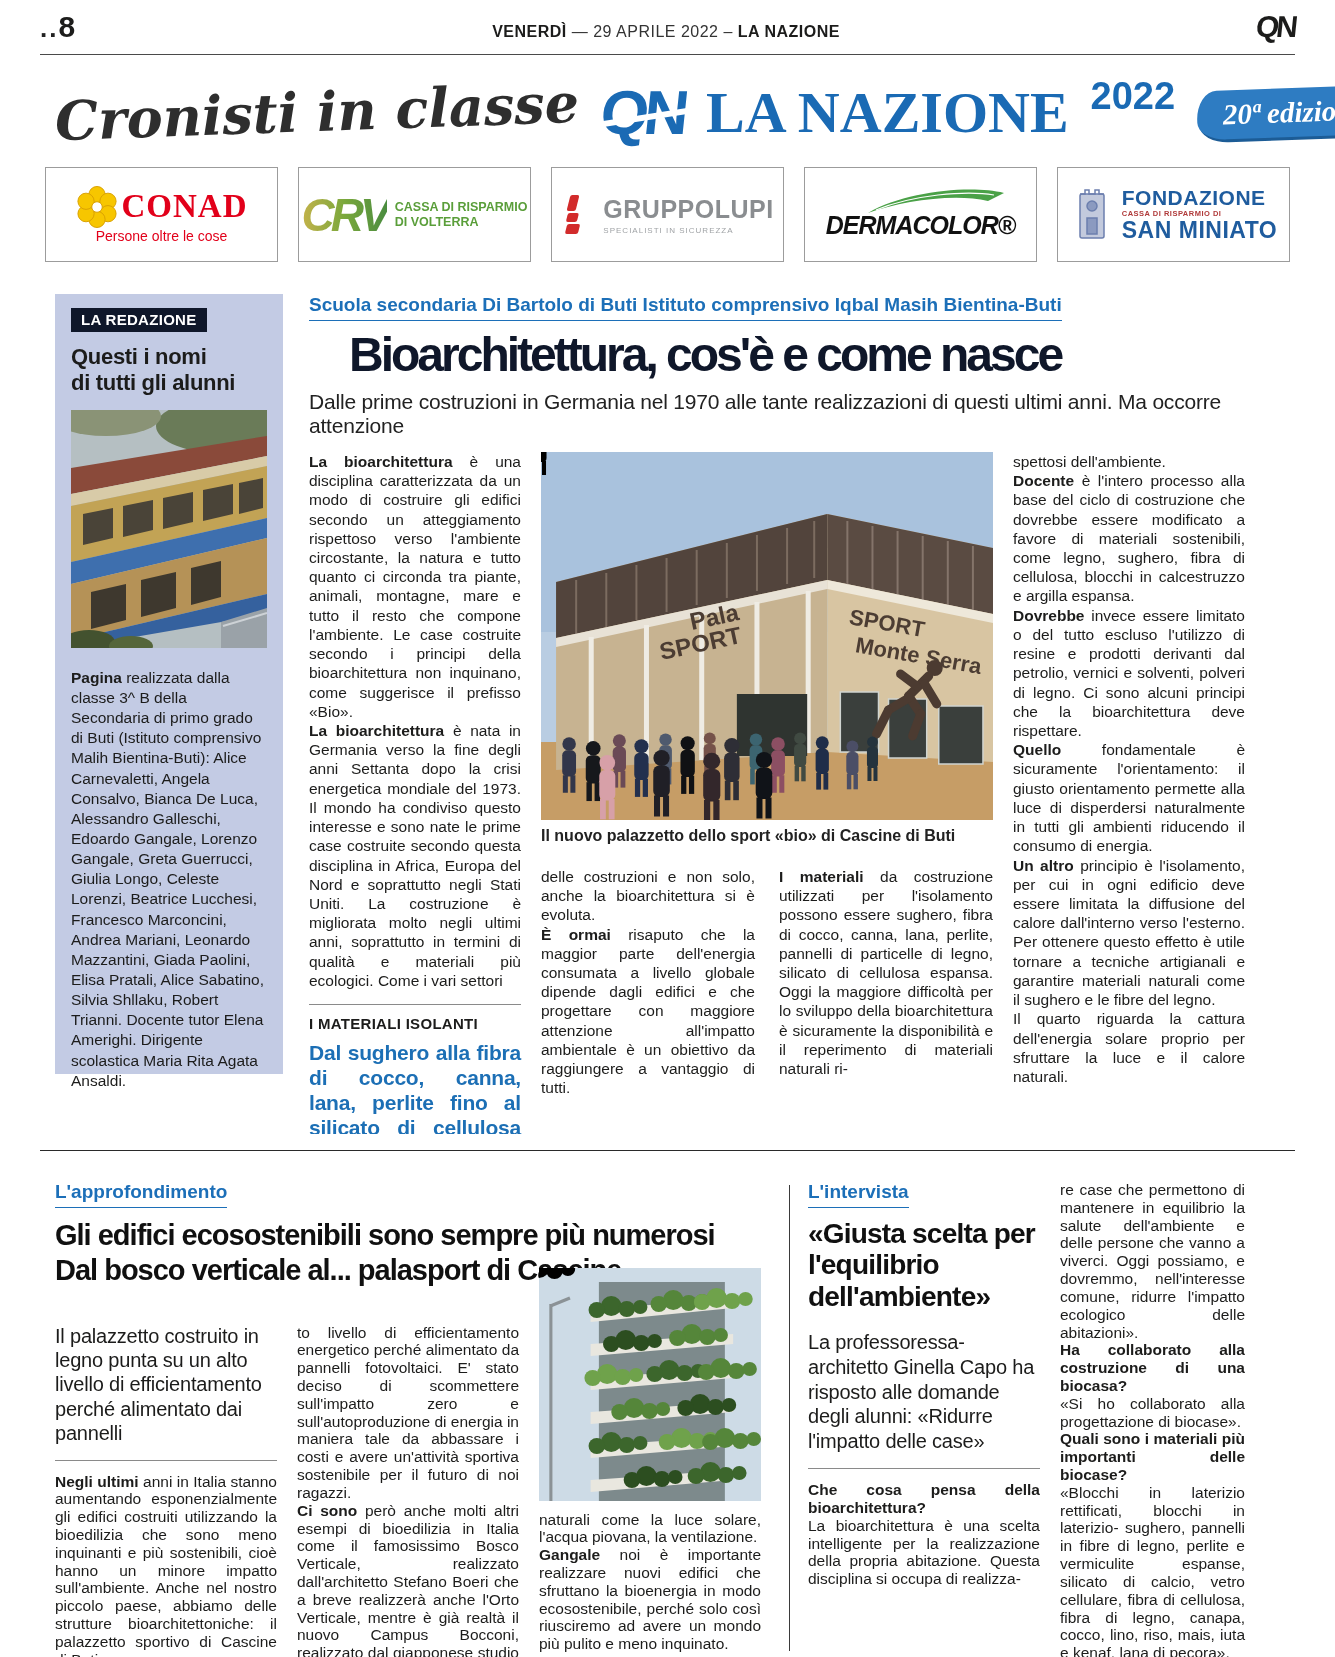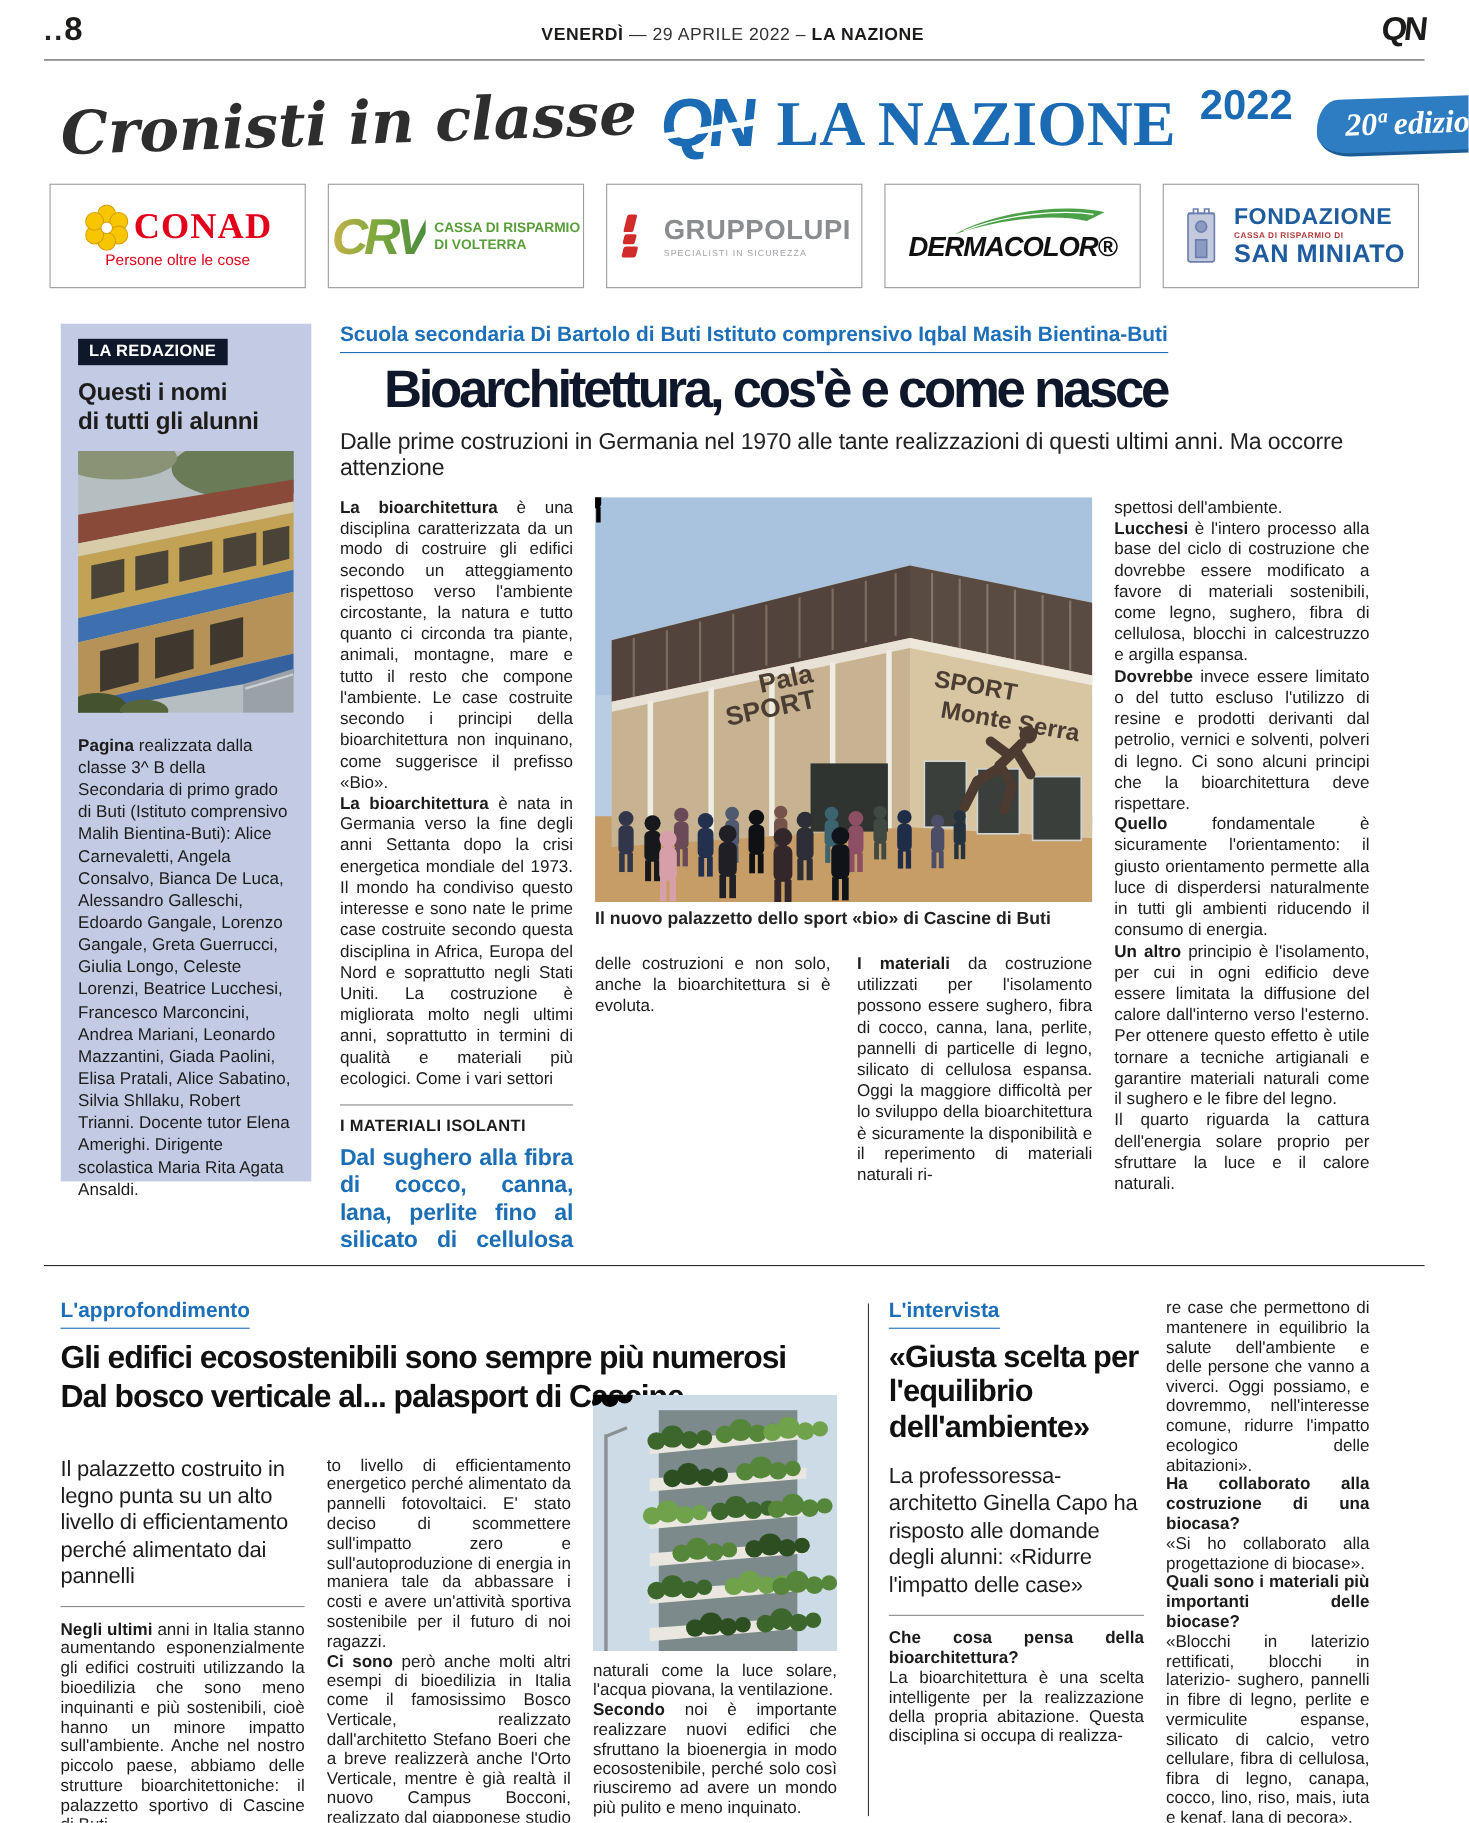--- a/index.html
+++ b/index.html
@@ -333,30 +333,31 @@
             <use href="#pers" transform="translate(222,332) scale(1.5)" fill="#101318"></use>
             <use href="#pers" transform="translate(66,334) scale(1.45)" fill="#d7a0a8"></use>
             <use href="#pers" transform="translate(310,312) scale(1.1)" fill="#4b4e66"></use>
             <use href="#pers" transform="translate(330,306) scale(1.0)" fill="#24333d"></use>
           </g>
         </svg>
         <div class="caption">Il nuovo palazzetto dello sport «bio» di Cascine di Buti</div>
         <div class="midcols">
           <div class="bt">
             <p class="bp"><span>delle costruzioni e non solo, anche la bioarchitettura si è evoluta.</span></p>
+            <p class="bp"><b>È ormai</b> <span>risaputo che la maggior parte dell'energia consumata a livello globale dipende dagli edifici e che progettare con maggiore attenzione all'impatto ambientale è un obiettivo da raggiungere a vantaggio di tutti.</span></p>
           </div>
           <div class="bt">
             <p class="bp"><b>I materiali</b> <span>da costruzione utilizzati per l'isolamento possono essere sughero, fibra di cocco, canna, lana, perlite, pannelli di particelle di legno, silicato di cellulosa espansa. Oggi la maggiore difficoltà per lo sviluppo della bioarchitettura è sicuramente la disponibilità e il reperimento di materiali naturali ri-</span></p>
           </div>
         </div>
       </div>
 
       <div class="bt">
         <p class="bp"><span>spettosi dell'ambiente.</span></p>
-        <p class="bp"><b>Lucchesi</b> <span>è l'intero processo alla base del ciclo di costruzione che dovrebbe essere modificato a favore di materiali sostenibili, come legno, sughero, fibra di cellulosa, blocchi in calcestruzzo e argilla espansa.</span></p>
+        <p class="bp"><b>Docente</b> <span>è l'intero processo alla base del ciclo di costruzione che dovrebbe essere modificato a favore di materiali sostenibili, come legno, sughero, fibra di cellulosa, blocchi in calcestruzzo e argilla espansa.</span></p>
         <p class="bp"><b>Dovrebbe</b> <span>invece essere limitato o del tutto escluso l'utilizzo di resine e prodotti derivanti dal petrolio, vernici e solventi, polveri di legno. Ci sono alcuni principi che la bioarchitettura deve rispettare.</span></p>
         <p class="bp"><b>Quello</b> <span>fondamentale è sicuramente l'orientamento: il giusto orientamento permette alla luce di disperdersi naturalmente in tutti gli ambienti riducendo il consumo di energia.</span></p>
         <p class="bp"><b>Un altro</b> <span>principio è l'isolamento, per cui in ogni edificio deve essere limitata la diffusione del calore dall'interno verso l'esterno. Per ottenere questo effetto è utile tornare a tecniche artigianali e garantire materiali naturali come il sughero e le fibre del legno.</span></p>
         <p class="bp"><span>Il quarto riguarda la cattura dell'energia solare proprio per sfruttare la luce e il calore naturali.</span></p>
       </div>
     </div>
   </div>
 </div>
 
 <hr class="divider">
@@ -413,21 +414,21 @@
           <use href="#fol" transform="translate(92,140)" fill="#55863a"></use>
           <use href="#fol" transform="translate(156,136)" fill="#2c4e20"></use>
           <use href="#fol" transform="translate(70,174)" fill="#3c662c"></use>
           <use href="#fol" transform="translate(138,170)" fill="#6fa24b"></use>
           <use href="#fol" transform="translate(180,170)" fill="#55863a"></use>
           <use href="#fol" transform="translate(104,208)" fill="#2c4e20"></use>
           <use href="#fol" transform="translate(166,204)" fill="#3c662c"></use>
         </svg>
         <div class="bb col3txt">
           <p class="bp"><span>naturali come la luce solare, l'acqua piovana, la ventilazione.</span></p>
-          <p class="bp"><b>Secondo</b> <span>noi è importante realizzare nuovi edifici che sfruttano la bioenergia in modo ecosostenibile, perché solo così riusciremo ad avere un mondo più pulito e meno inquinato.</span></p>
+          <p class="bp"><b>Gangale</b> <span>noi è importante realizzare nuovi edifici che sfruttano la bioenergia in modo ecosostenibile, perché solo così riusciremo ad avere un mondo più pulito e meno inquinato.</span></p>
         </div>
       </div>
     </div>
   </div>
 
   <div class="vdiv"></div>
 
   <div class="interview">
     <div class="int-main">
       <span class="kicker">L'intervista</span>

